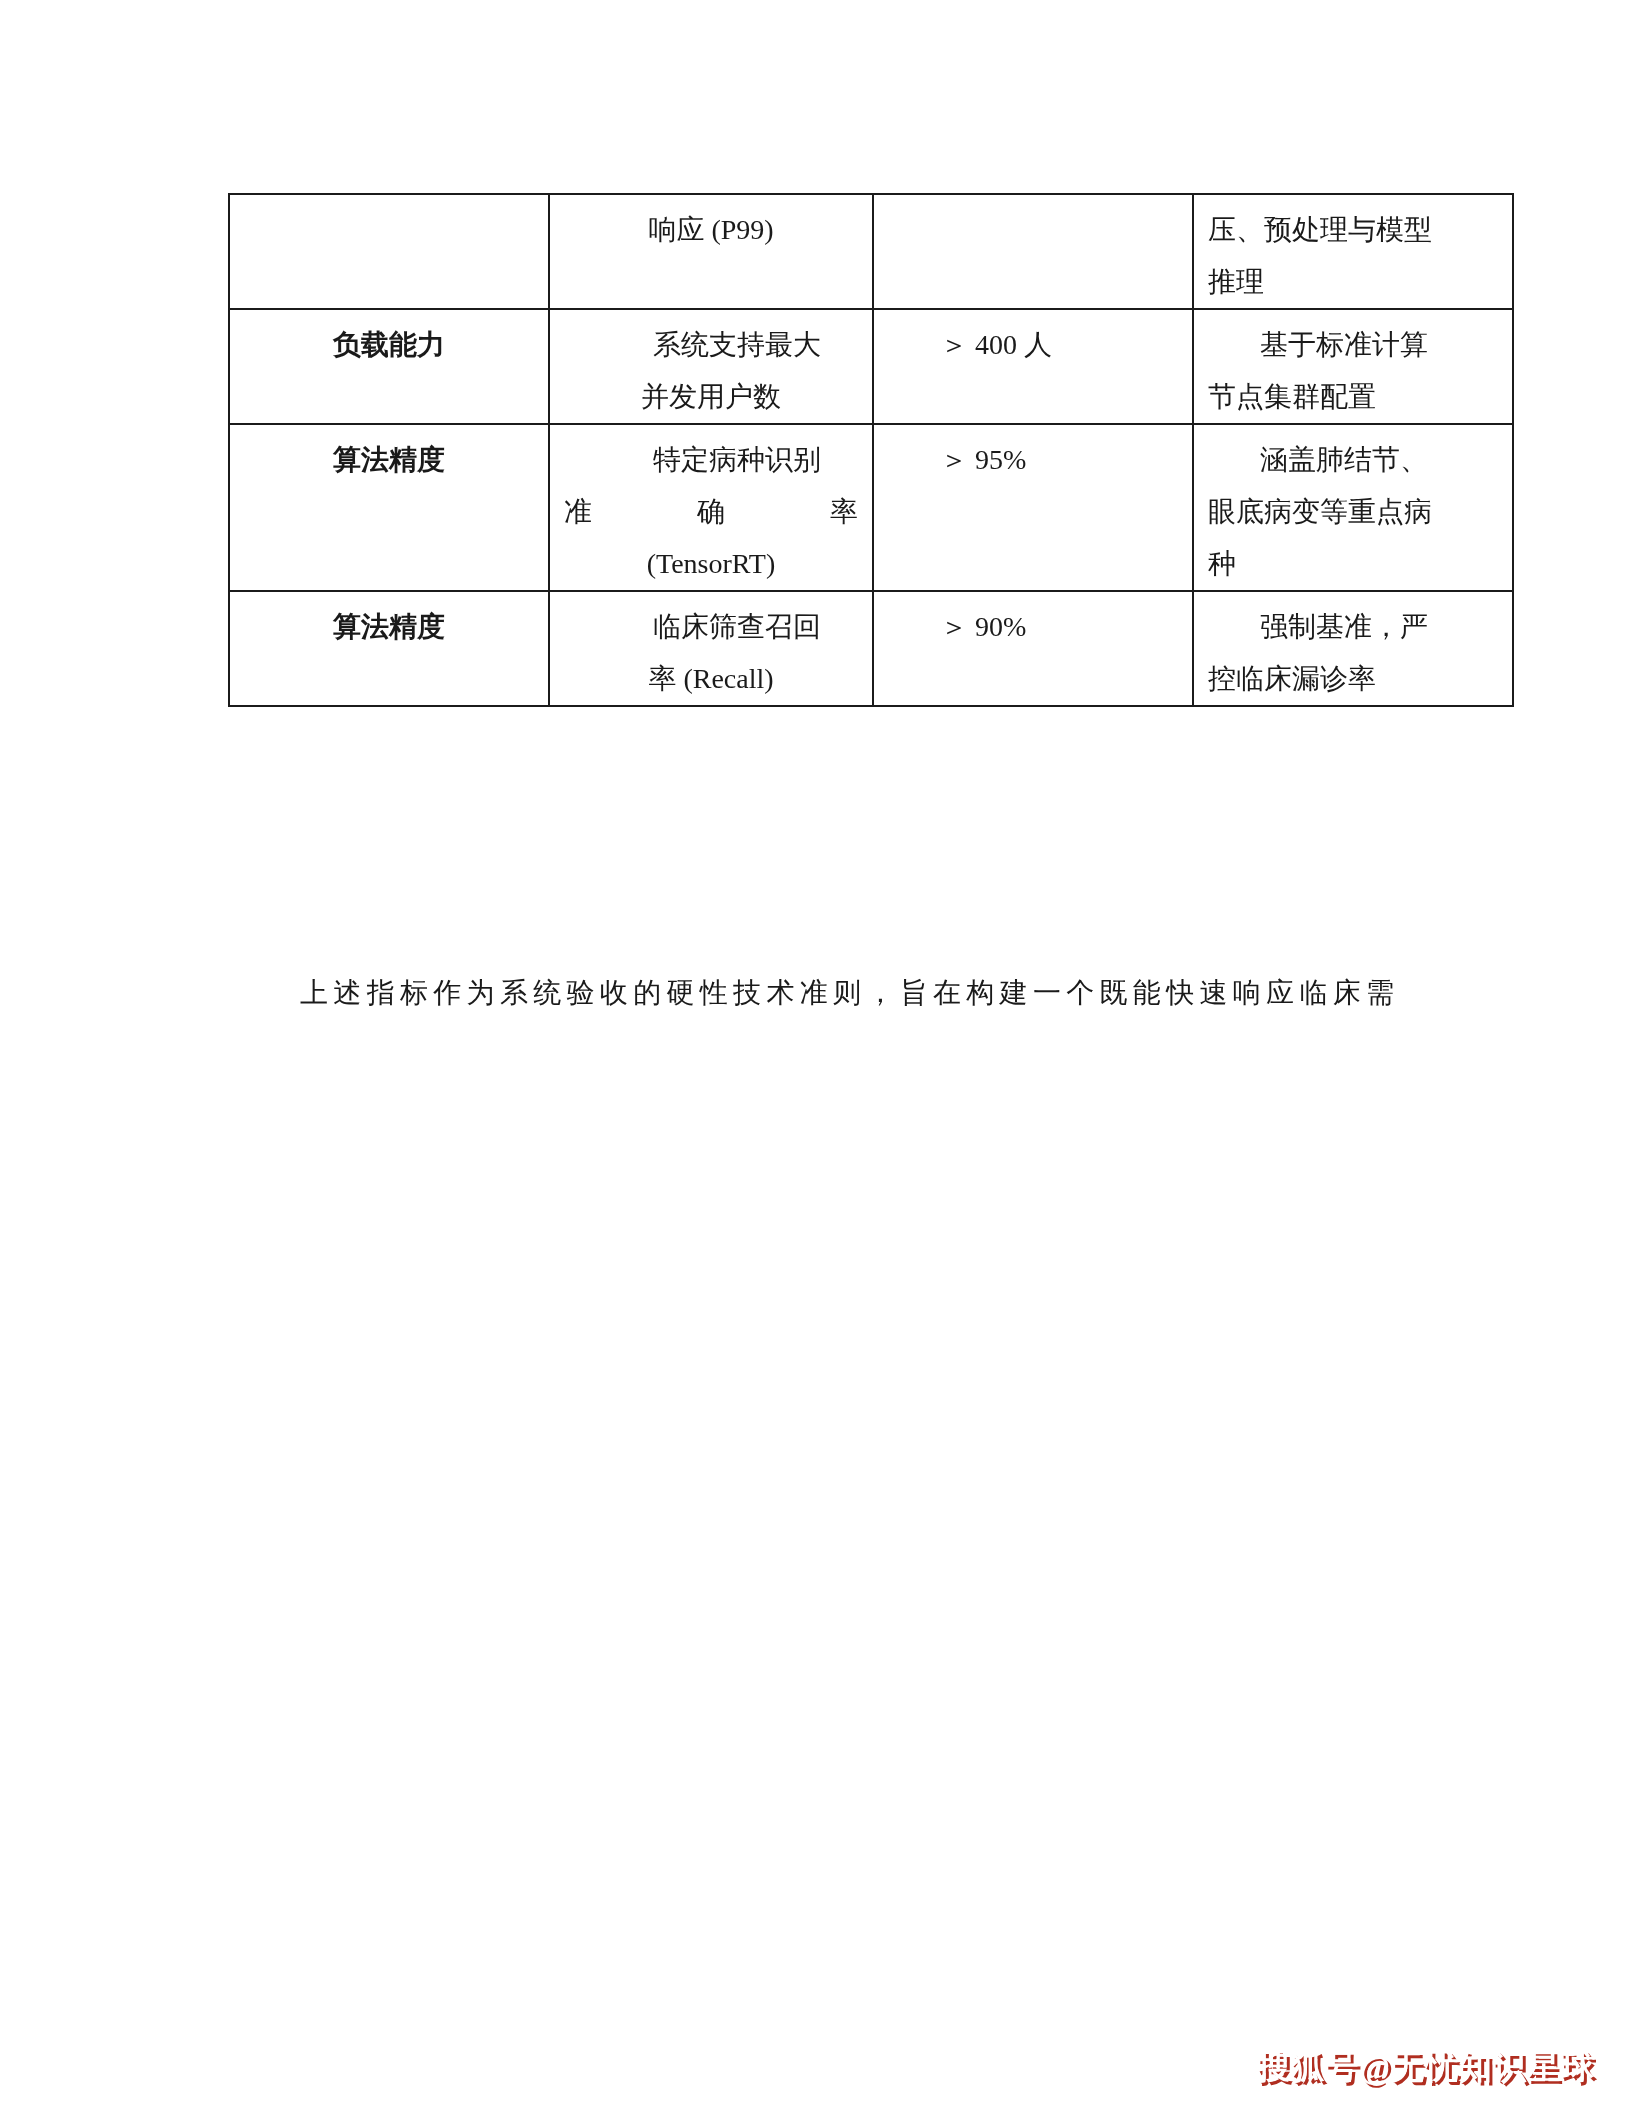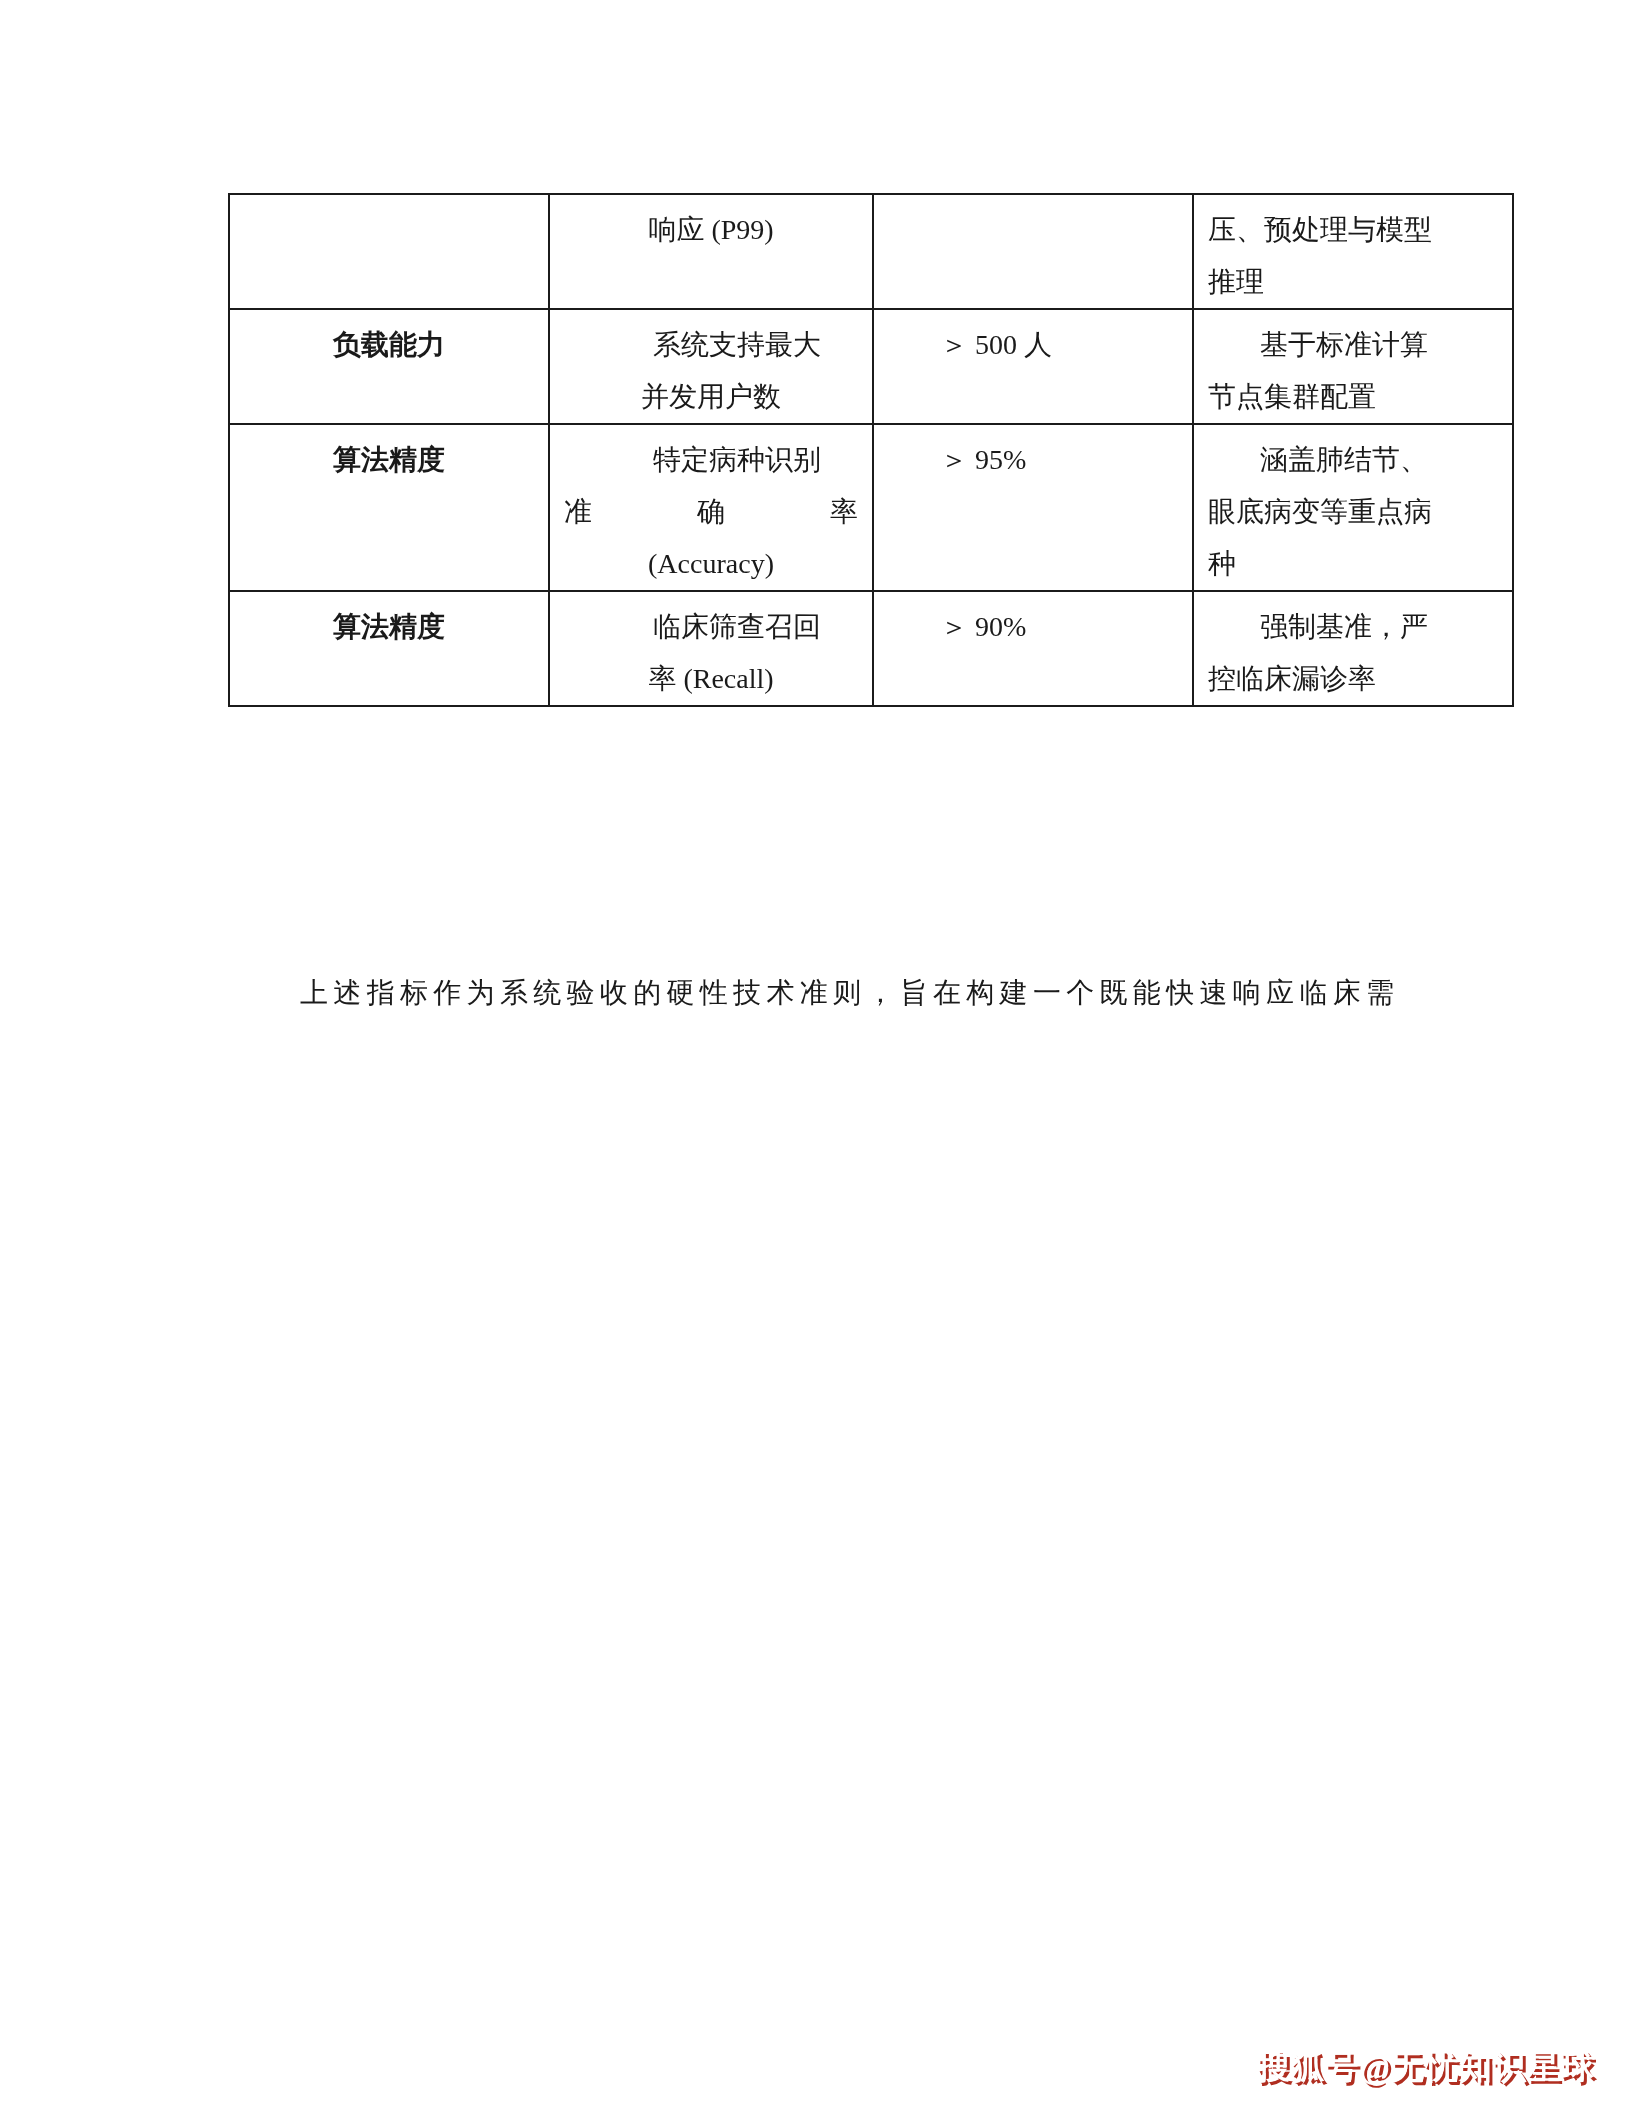--- a/index.html
+++ b/index.html
@@ -83,39 +83,39 @@
     </td>
   </tr>
 
   <tr style="height:110px;">
     <td class="c1">负载能力</td>
     <td class="c2">
       <div class="line ind">系统支持最大</div>
       <div class="line">并发用户数</div>
     </td>
     <td class="c3">
-      <div class="line ind">＞ 500 人</div>
+      <div class="line ind">＞ 400 人</div>
     </td>
     <td class="c4">
       <div class="line ind">基于标准计算</div>
       <div class="line">节点集群配置</div>
     </td>
   </tr>
 
 
   <tr style="height:162px;">
     <td class="c1">算法精度</td>
     <td class="c2">
       <div class="line ind">特定病种识别</div>
       <div class="line dist">
         <span>准</span>
         <span>确</span>
         <span>率</span>
       </div>
-      <div class="line">(Accuracy)</div>
+      <div class="line">(TensorRT)</div>
     </td>
     <td class="c3">
       <div class="line ind">＞ 95%</div>
     </td>
     <td class="c4">
       <div class="line ind">涵盖肺结节、</div>
       <div class="line">眼底病变等重点病</div>
       <div class="line">种</div>
     </td>
   </tr>

